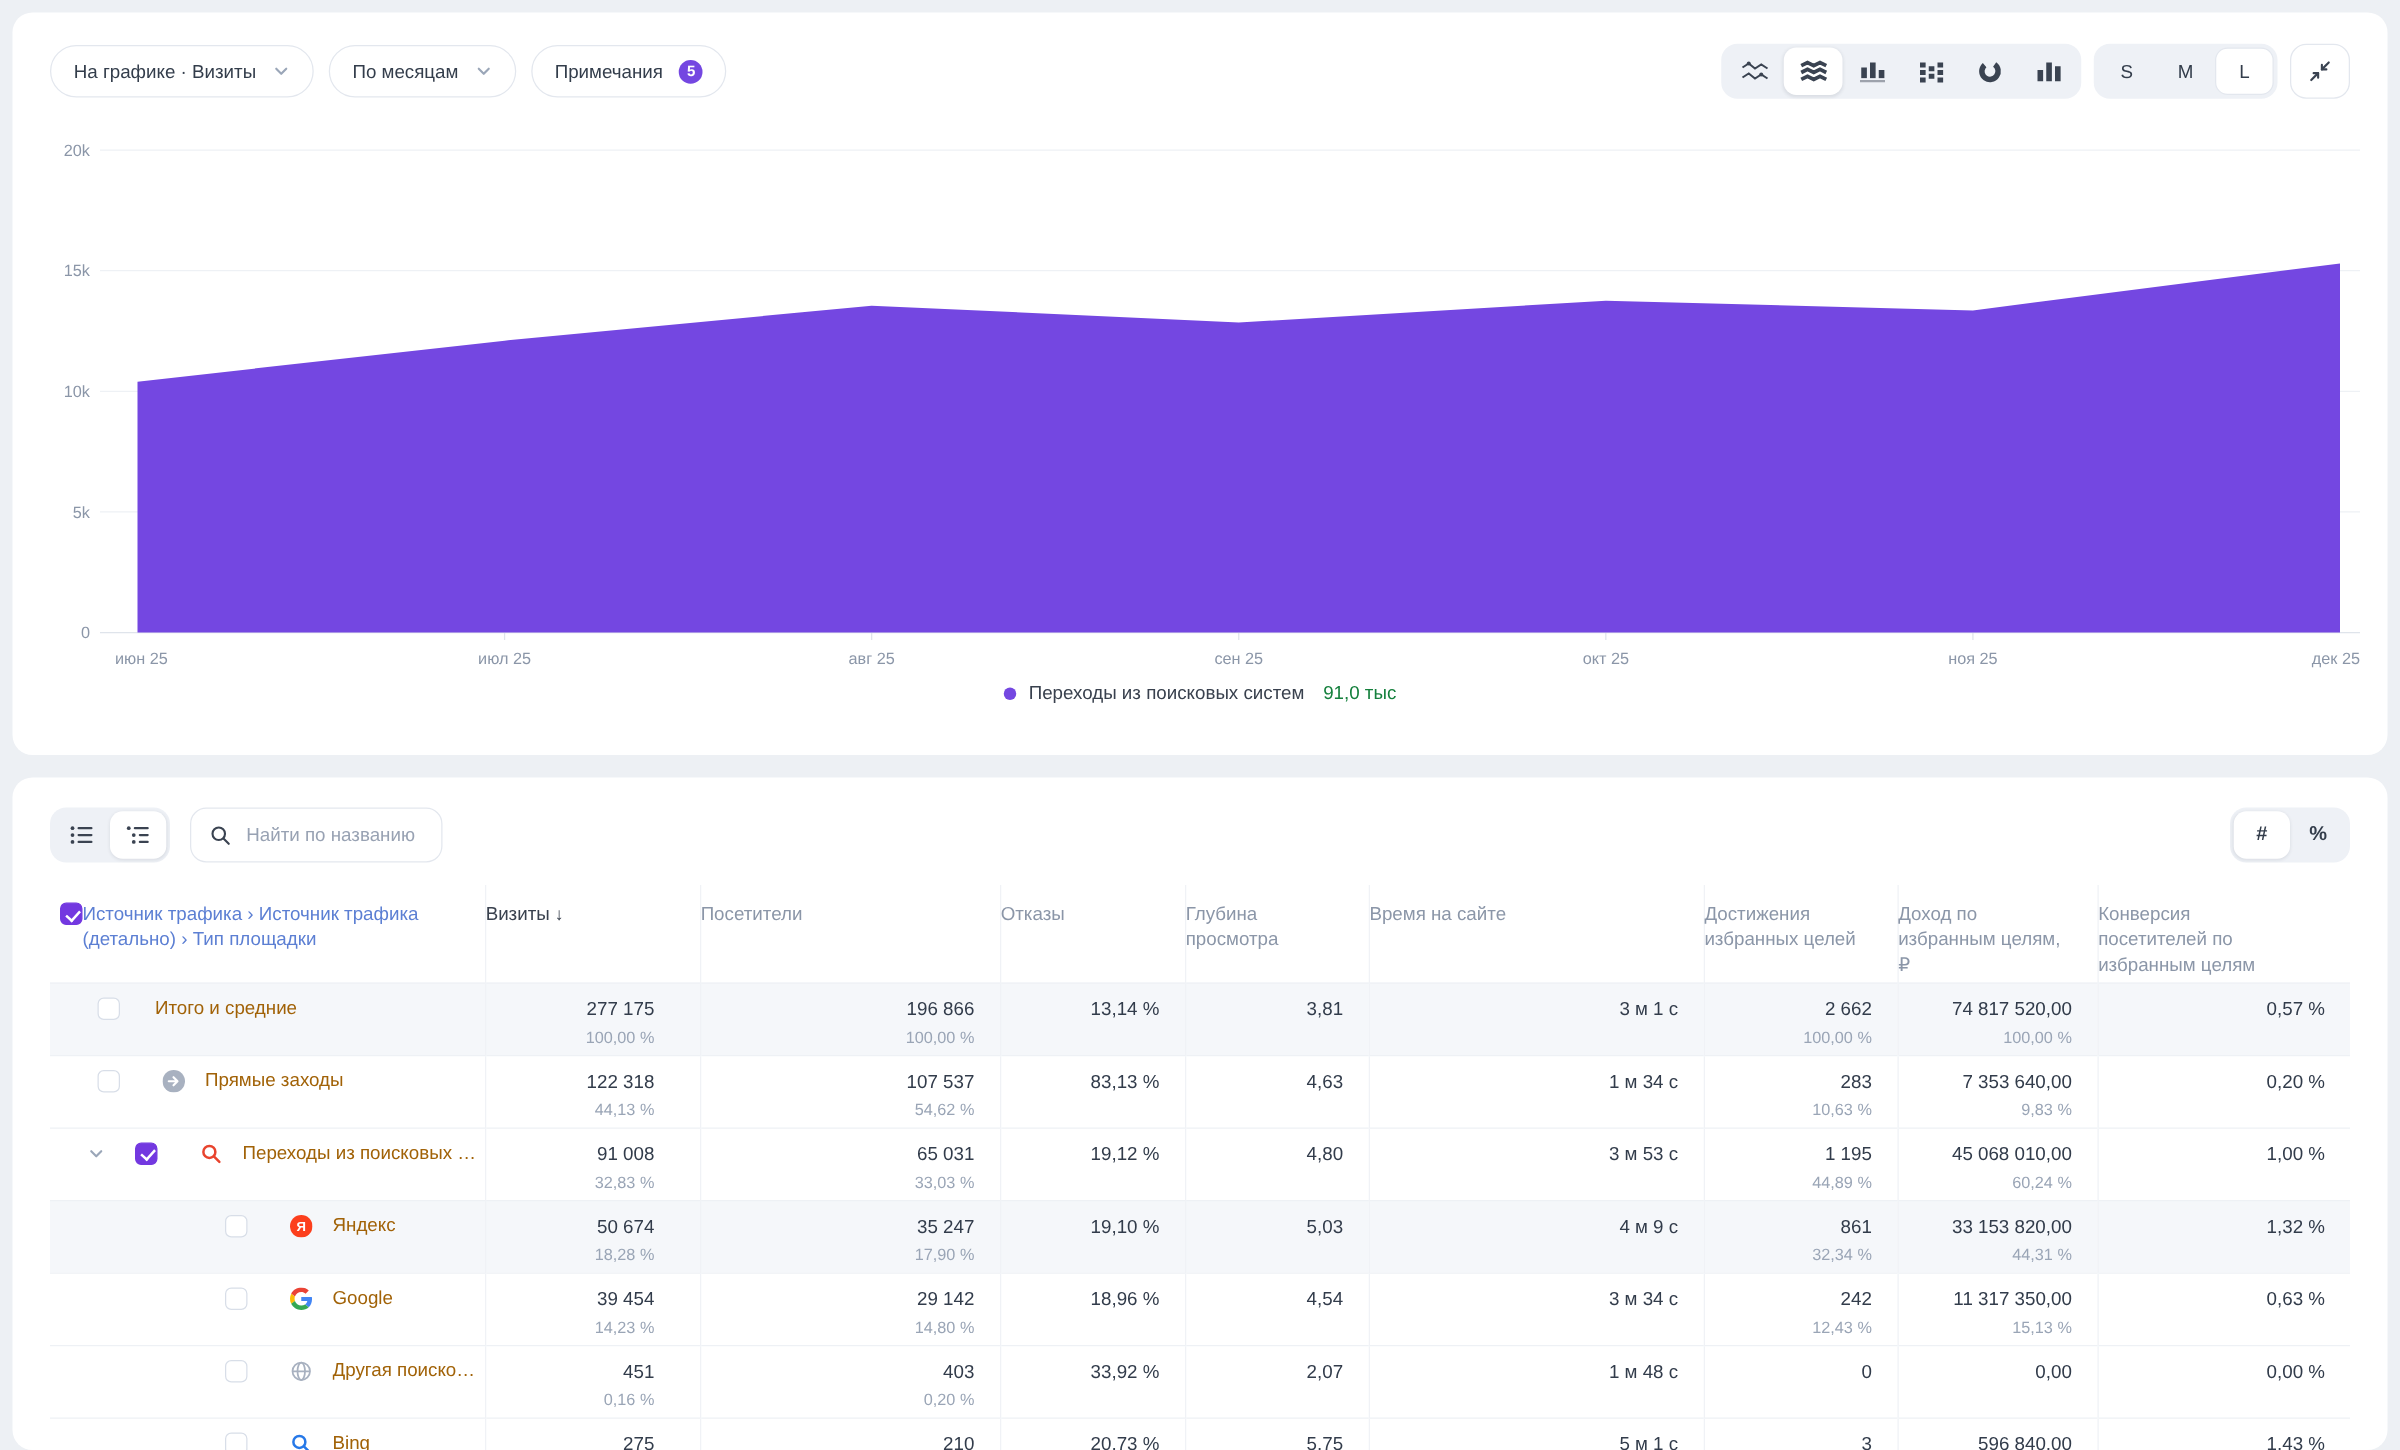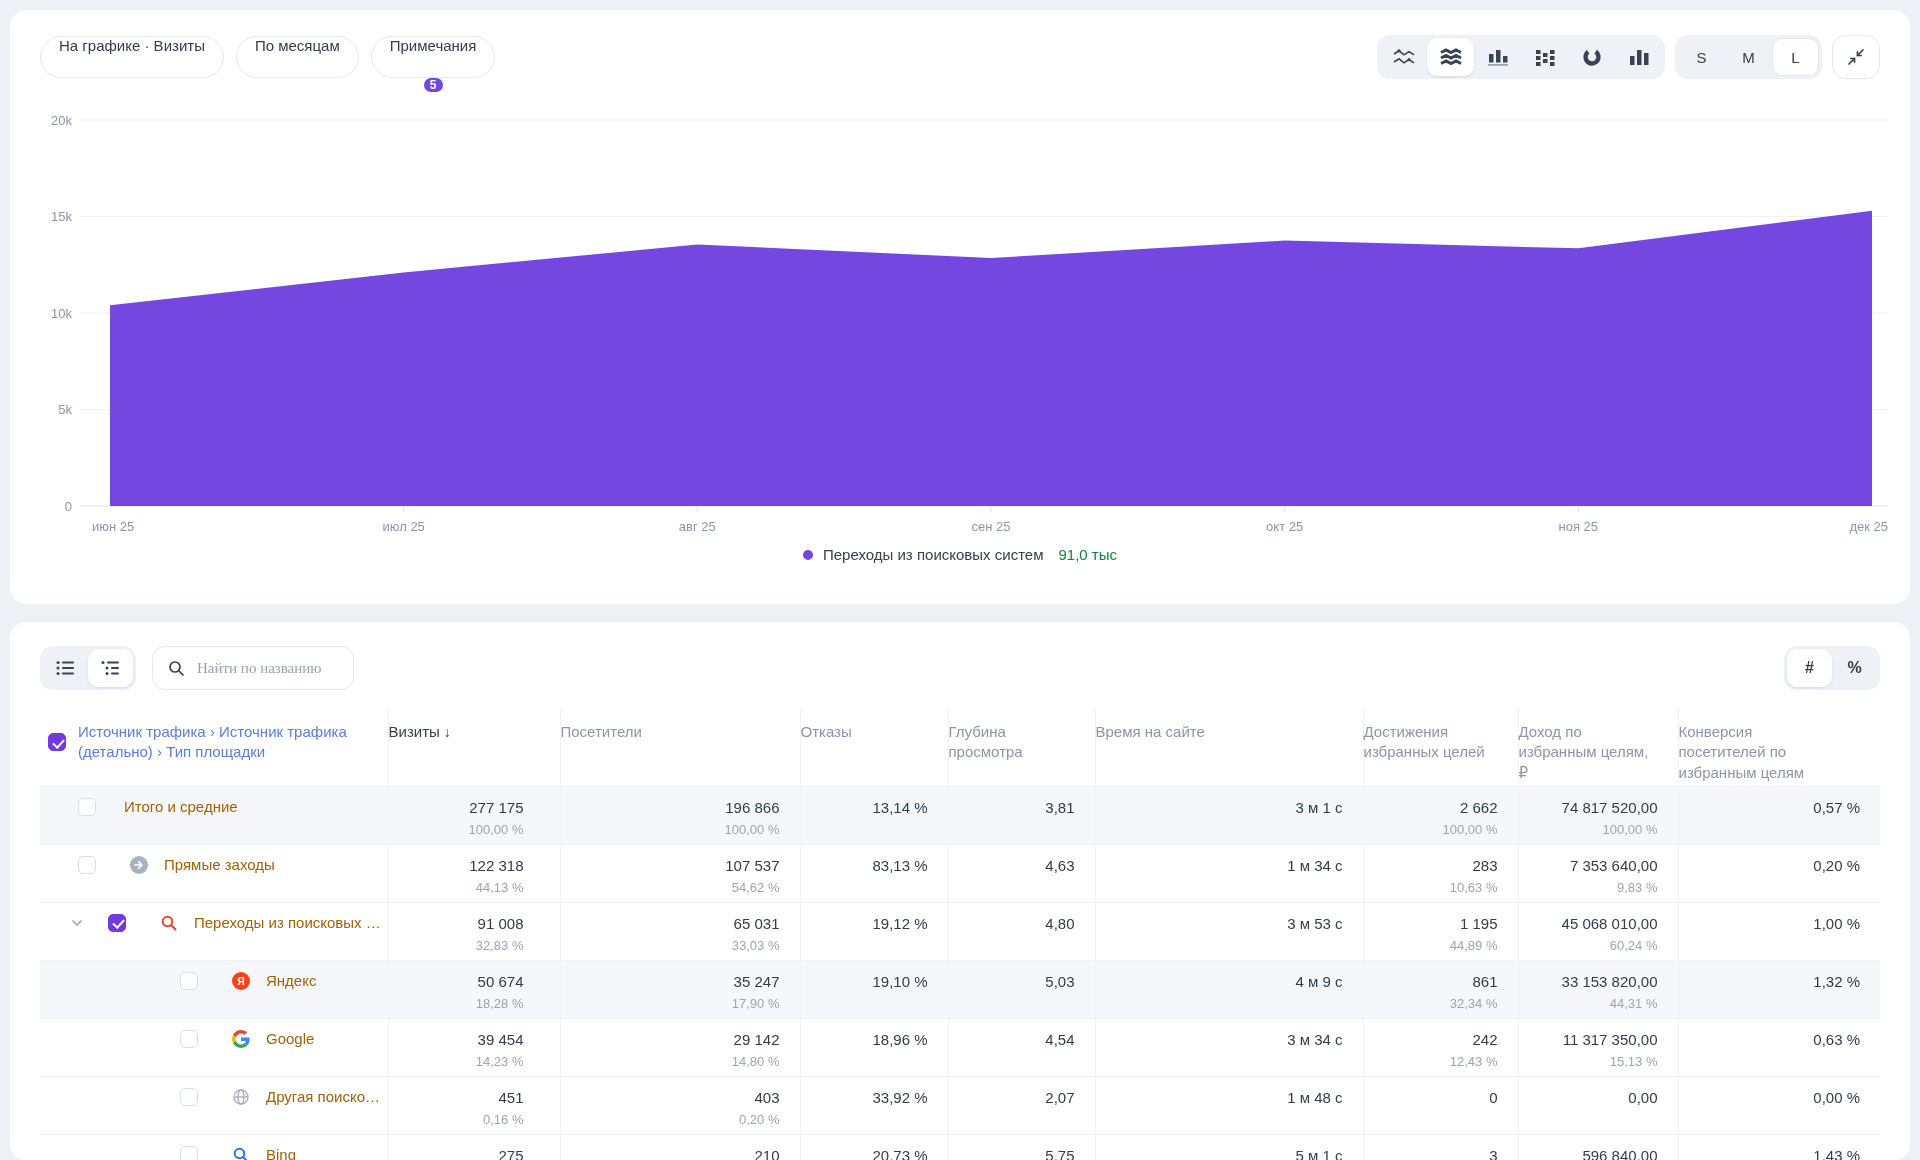--- a/index.html
+++ b/index.html
@@ -12,21 +12,21 @@
     position:relative;
   }
   .card { background:#fff; border-radius:16px; position:absolute; }
   .chart-card { left:10px; top:10px; width:1900px; height:594px; }
   .table-card { left:10px; top:622px; width:1900px; height:538px; overflow:hidden; }
 
   
   .chart-toolbar { position:absolute; left:30px; top:26px; display:flex; gap:12px; }
   .pill-btn {
     height:42px; padding:0 18px; background:#fff; border:1px solid #e3e7ee; border-radius:21px;
-    display:flex; align-items:center; gap:24px; font-size:15px; color:#333d4b; cursor:pointer; white-space:nowrap;flex-direction:column;
+    display:flex; align-items:center; gap:13px; font-size:15px; color:#333d4b; cursor:pointer; white-space:nowrap;
   }
   .badge {
     min-width:19px; height:19px; border-radius:10px; background:#7447e1; color:#fff;
     font-size:12px; display:inline-flex; align-items:center; justify-content:center; padding:0 5px; font-weight:bold;
   }
   .right-controls { position:absolute; right:30px; top:25px; display:flex; gap:10px; align-items:center; }
   .seg-group { background:#eef1f6; border-radius:13px; padding:3px; display:flex; }
   .seg-btn {
     width:47px; height:38px; border-radius:10px; display:flex; align-items:center; justify-content:center;
     cursor:pointer; font-size:15px; color:#333d4b; border:none; background:transparent;
@@ -45,33 +45,33 @@
   .legend-label { font-size:15px; color:#39414e; }
   .legend-value { font-size:15px; color:#15803d; margin-left:5px; }
 
   
   .table-toolbar { display:flex; align-items:center; gap:16px; padding:24px 30px 0 30px; }
   .view-seg .seg-btn { width:45px; }
   .search-box {
     height:44px; width:202px; border:1px solid #e3e7ee; border-radius:13px;
     display:flex; align-items:center; gap:10px; padding:0 14px; background:#fff;
   }
-  .search-box input { border:none; outline:none; font-size:15px; width:140px; color:#333d4b; font-family:Liberation Serif, serif; background:transparent; }
+  .search-box input { border:none; outline:none; font-size:15px; width:140px; color:#333d4b; font-family:Liberation Sans, sans-serif; background:transparent; }
   .search-box input::placeholder { color:#98a2b3; }
   .unit-seg { margin-left:auto; }
   .unit-seg .seg-btn { width:45px; font-weight:bold; font-size:16px; }
 
   
   table { border-collapse:collapse; table-layout:fixed; width:1840px; margin:18px 30px 0 30px; }
   th, td { padding:0; }
   thead th { vertical-align:top; padding-top:14px; font-weight:normal; font-size:15px; color:#8b96a8; text-align:left; padding-right:20px; line-height:1.35; height:78px; }
   thead th.name-h { text-align:left; padding-right:30px; }
   thead th.metric, tbody td.metric { border-left:1px solid #f0f2f6; }
   thead th.last, tbody td.last { padding-right:70px; }
-  .name-h-inner { display:flex; align-items:center; padding-left:8px; gap:12px; }
+  .name-h-inner { display:flex; align-items:flex-start; padding-left:8px; }
   .dim-link { color:#5c7fd3; max-width:302px; display:inline-block; cursor:pointer; }
   .sort-arrow { color:#39414e; margin-left:4px; font-size:14px; }
   thead th.col0 { color:#39414e; }
 
   tbody td { border-top:1px solid #eef1f5; vertical-align:top; height:58px; }
   tbody td.metric { text-align:right; padding:12px 20px 0 0; }
   tbody td.metric.visits { padding-right:36px; }
   tr.hl { background:#f5f7fa; }
   .primary { font-size:15px; color:#323c4b; white-space:nowrap; }
   .secondary { font-size:13px; color:#9aa5b6; margin-top:6px; white-space:nowrap; }

